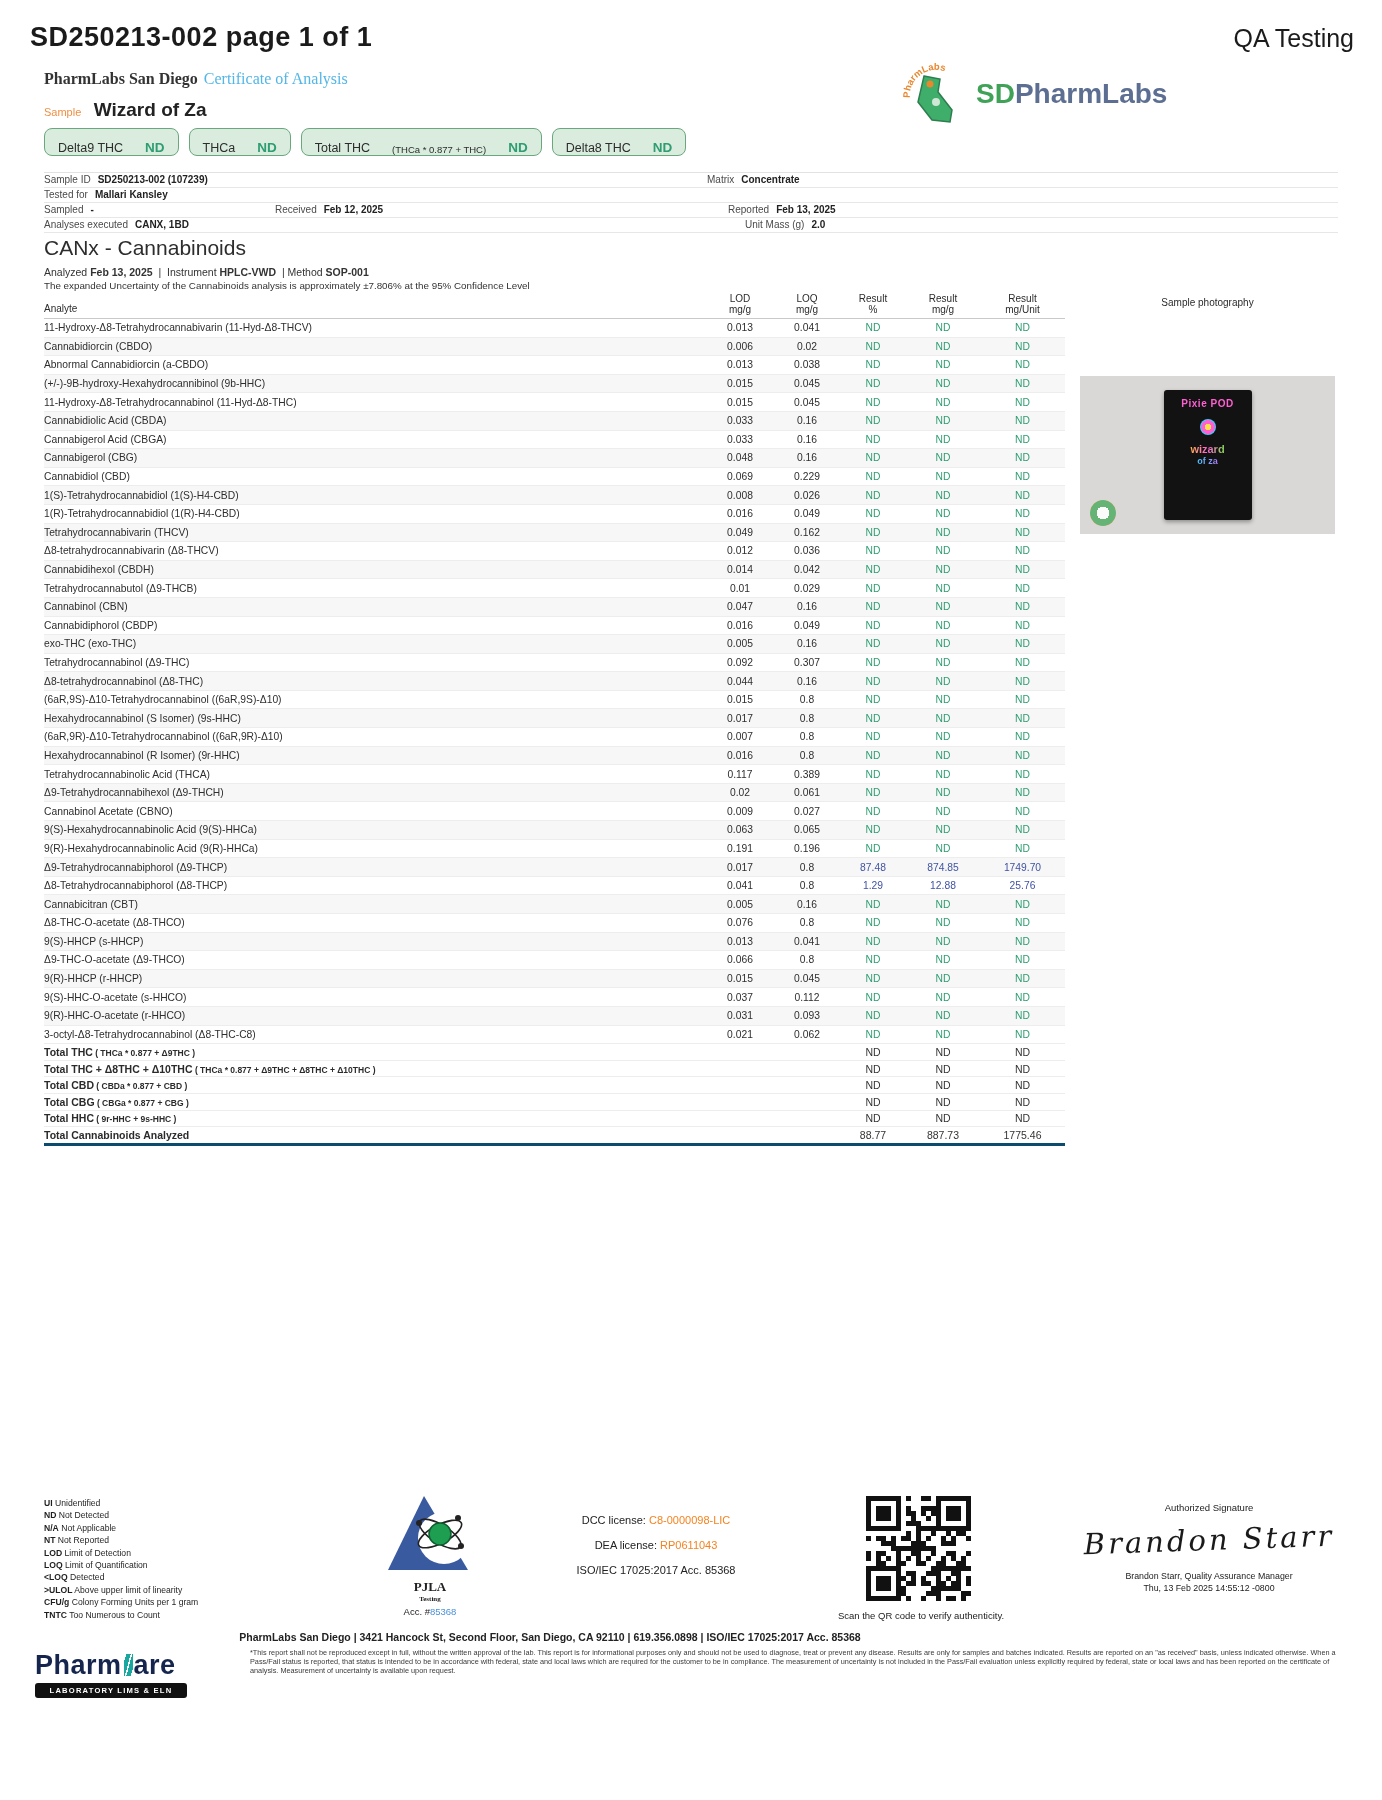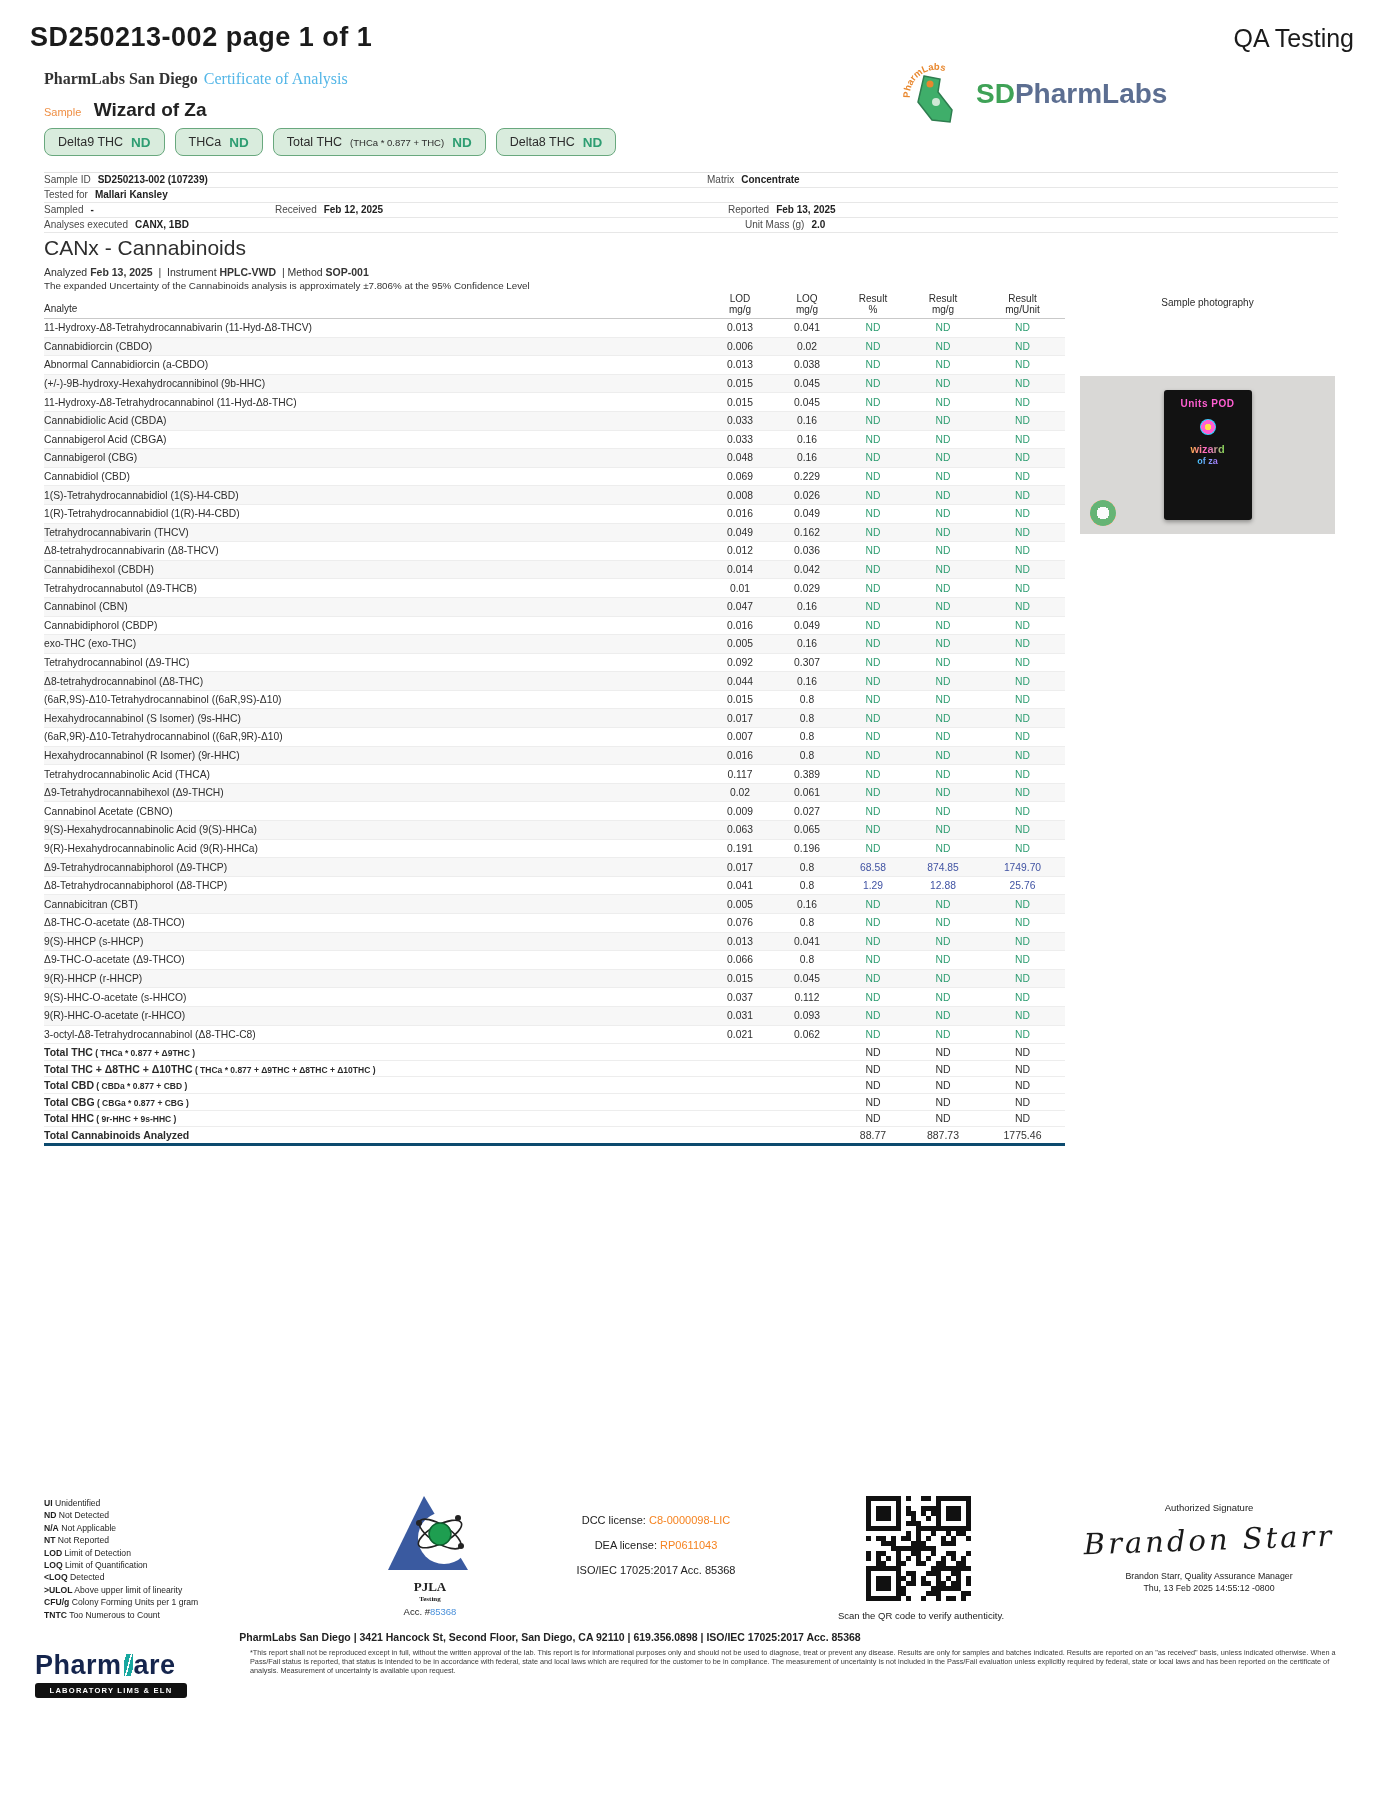--- a/index.html
+++ b/index.html
@@ -10,21 +10,21 @@
   
   .doc-id{left:30px;top:22px;font-size:27px;font-weight:600;letter-spacing:.5px;color:#1b1b1b;}
   .qa{right:28px;top:24px;font-size:25px;color:#1b1b1b;}
   .lab-line{left:44px;top:70px;font-size:16px;font-weight:bold;color:#333;font-family:Liberation Serif, serif;}
   .coa{color:#53b6e7;font-weight:normal;margin-left:6px;}
   .sample-row{left:44px;top:99px;}
   .sample-lbl{font-size:11px;color:#ef8f44;}
   .sample-name{font-size:19px;font-weight:bold;color:#222;margin-left:8px;}
   .badges{left:44px;top:128px;display:flex;gap:10px;}
   .badge{border:1.5px solid #69a87e;background:#d9ecdd;border-radius:8px;height:26px;
-         display:flex;align-items:center;gap:8px;padding:0 13px;font-size:12.5px;color:#2c2c2c;}
+         display:flex;align-items:flex-end;gap:22px;padding:0 13px;font-size:12.5px;color:#2c2c2c;}
   .badge .sub{font-size:9.5px;}
   .badge .nd{font-weight:bold;font-size:13.5px;}
 
   
   .sdlogo{left:900px;top:62px;display:flex;align-items:center;}
   .sdlogo .big{font-size:28px;font-weight:bold;margin-left:4px;}
   .sdlogo .big .g{color:#3fa257;}
   .sdlogo .big .b{color:#5c6e91;}
 
   
@@ -422,21 +422,21 @@
           <div class="c-num">0.191</div>
           <div class="c-num">0.196</div>
           <div class="c-num nd">ND</div>
           <div class="c-num nd">ND</div>
           <div class="c-num nd">ND</div>
         </div>
         <div class="trow alt">
           <div class="c-name">Δ9-Tetrahydrocannabiphorol (Δ9-THCP)</div>
           <div class="c-num">0.017</div>
           <div class="c-num">0.8</div>
-          <div class="c-num num-blue">68.58</div>
+          <div class="c-num num-blue">87.48</div>
           <div class="c-num num-blue">874.85</div>
           <div class="c-num num-blue">1749.70</div>
         </div>
         <div class="trow">
           <div class="c-name">Δ8-Tetrahydrocannabiphorol (Δ8-THCP)</div>
           <div class="c-num">0.041</div>
           <div class="c-num">0.8</div>
           <div class="c-num num-blue">1.29</div>
           <div class="c-num num-blue">12.88</div>
           <div class="c-num num-blue">25.76</div>
@@ -542,21 +542,21 @@
           <div class="c-num">88.77</div>
           <div class="c-num">887.73</div>
           <div class="c-num">1775.46</div>
         </div>
       </div>
   </div>
 
   <div class="abs photo-lbl">Sample photography</div>
   <div class="abs photo">
     <div class="ppbox">
-      <div class="pp-title">Units POD</div>
+      <div class="pp-title">Pixie POD</div>
       <div class="pp-burst"></div>
       <div class="pp-wizard">wizard</div>
       <div class="pp-ofza">of za</div>
     </div>
     <div class="sticker"></div>
   </div>
 
   <div class="abs legend">
       <div><b>UI</b> Unidentified</div>
       <div><b>ND</b> Not Detected</div>

